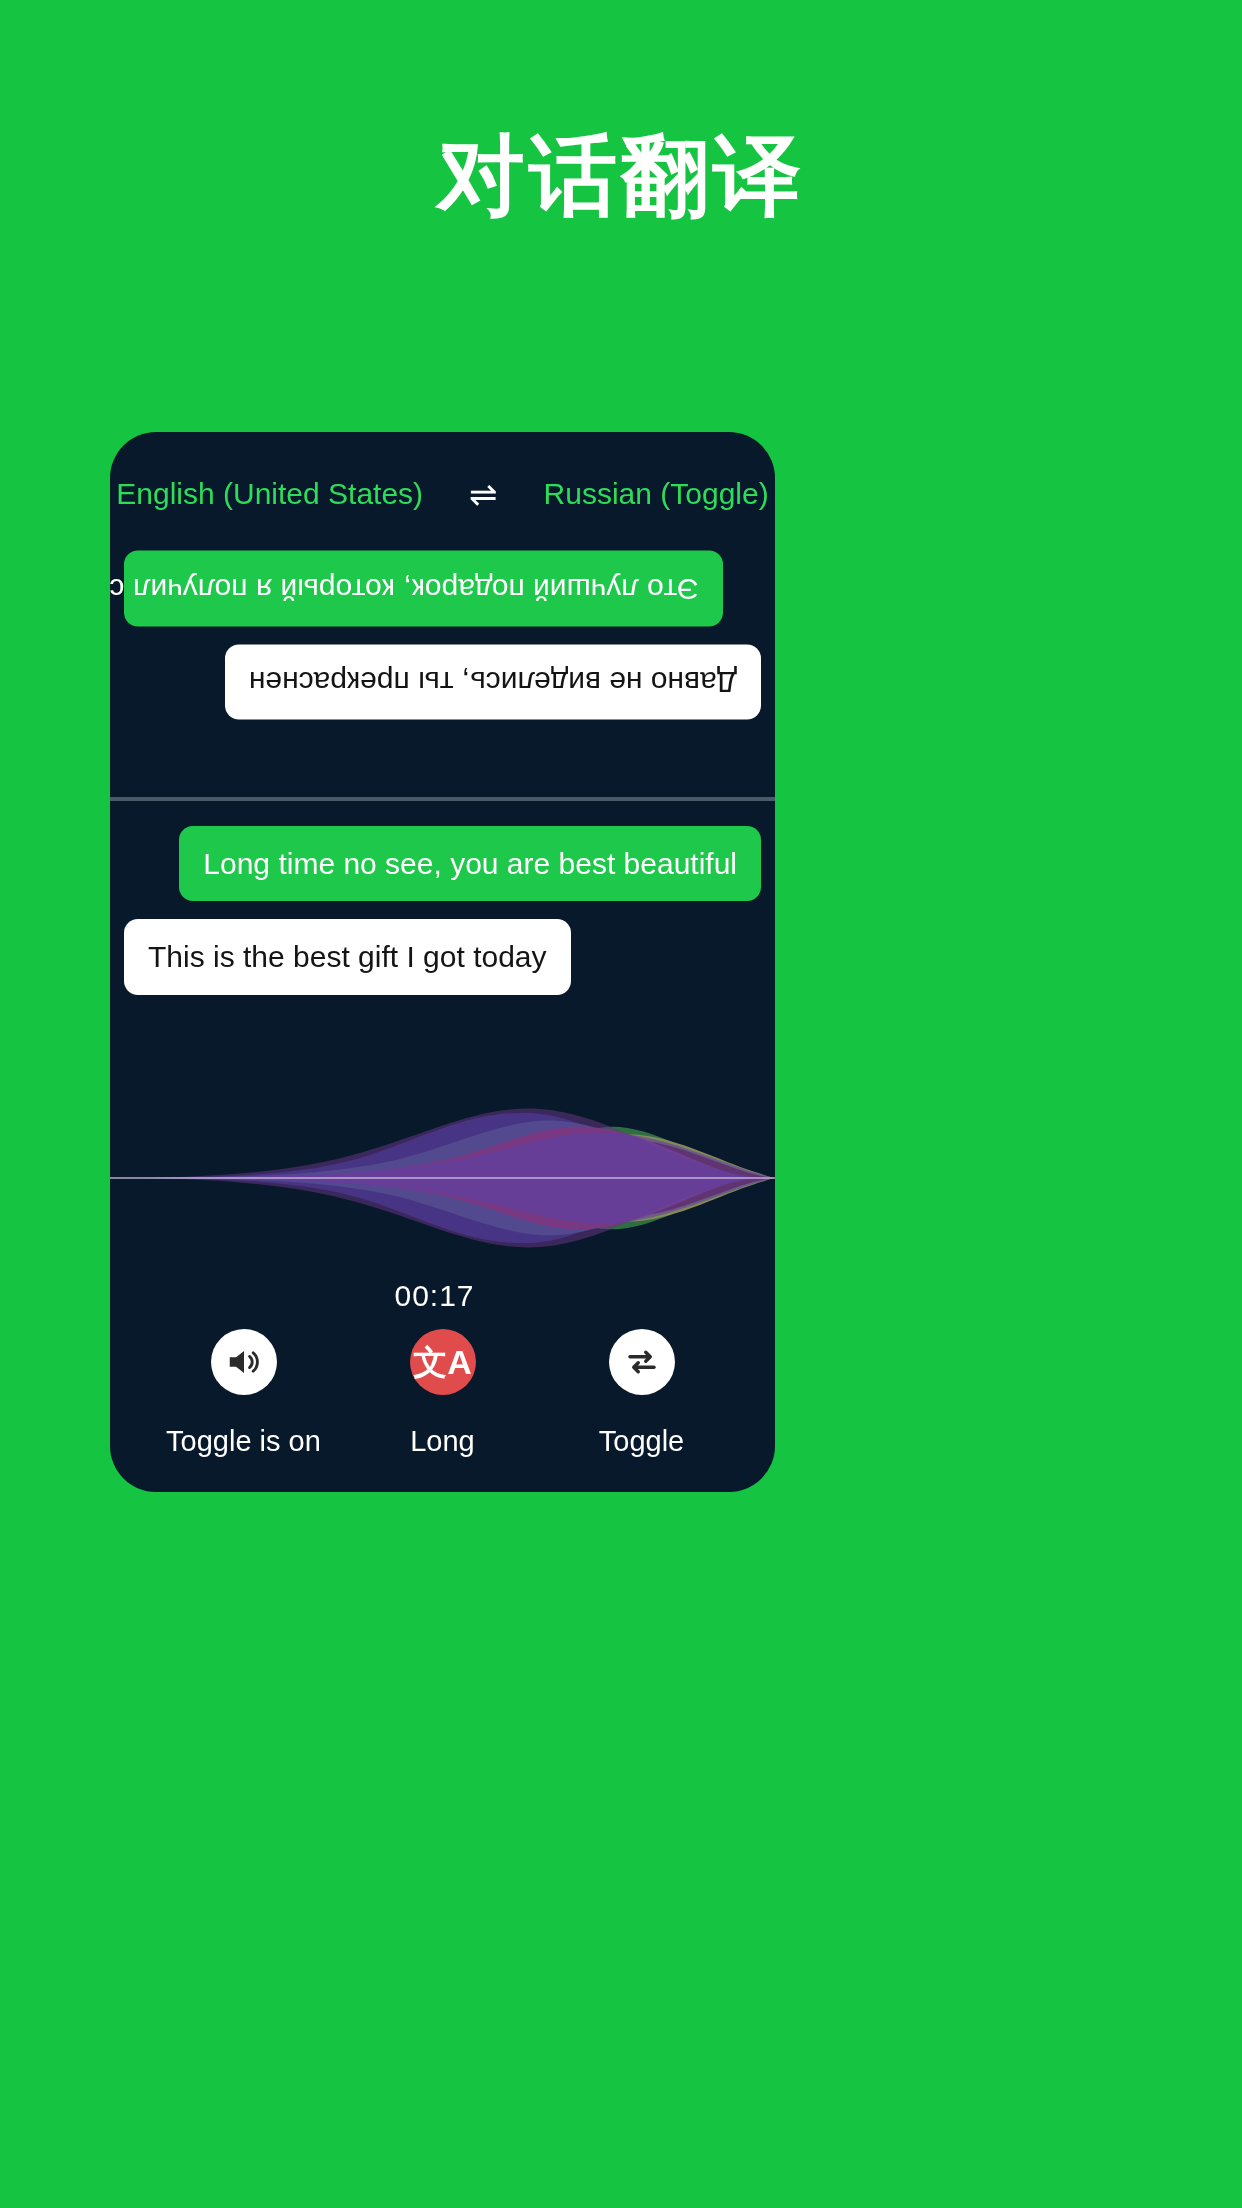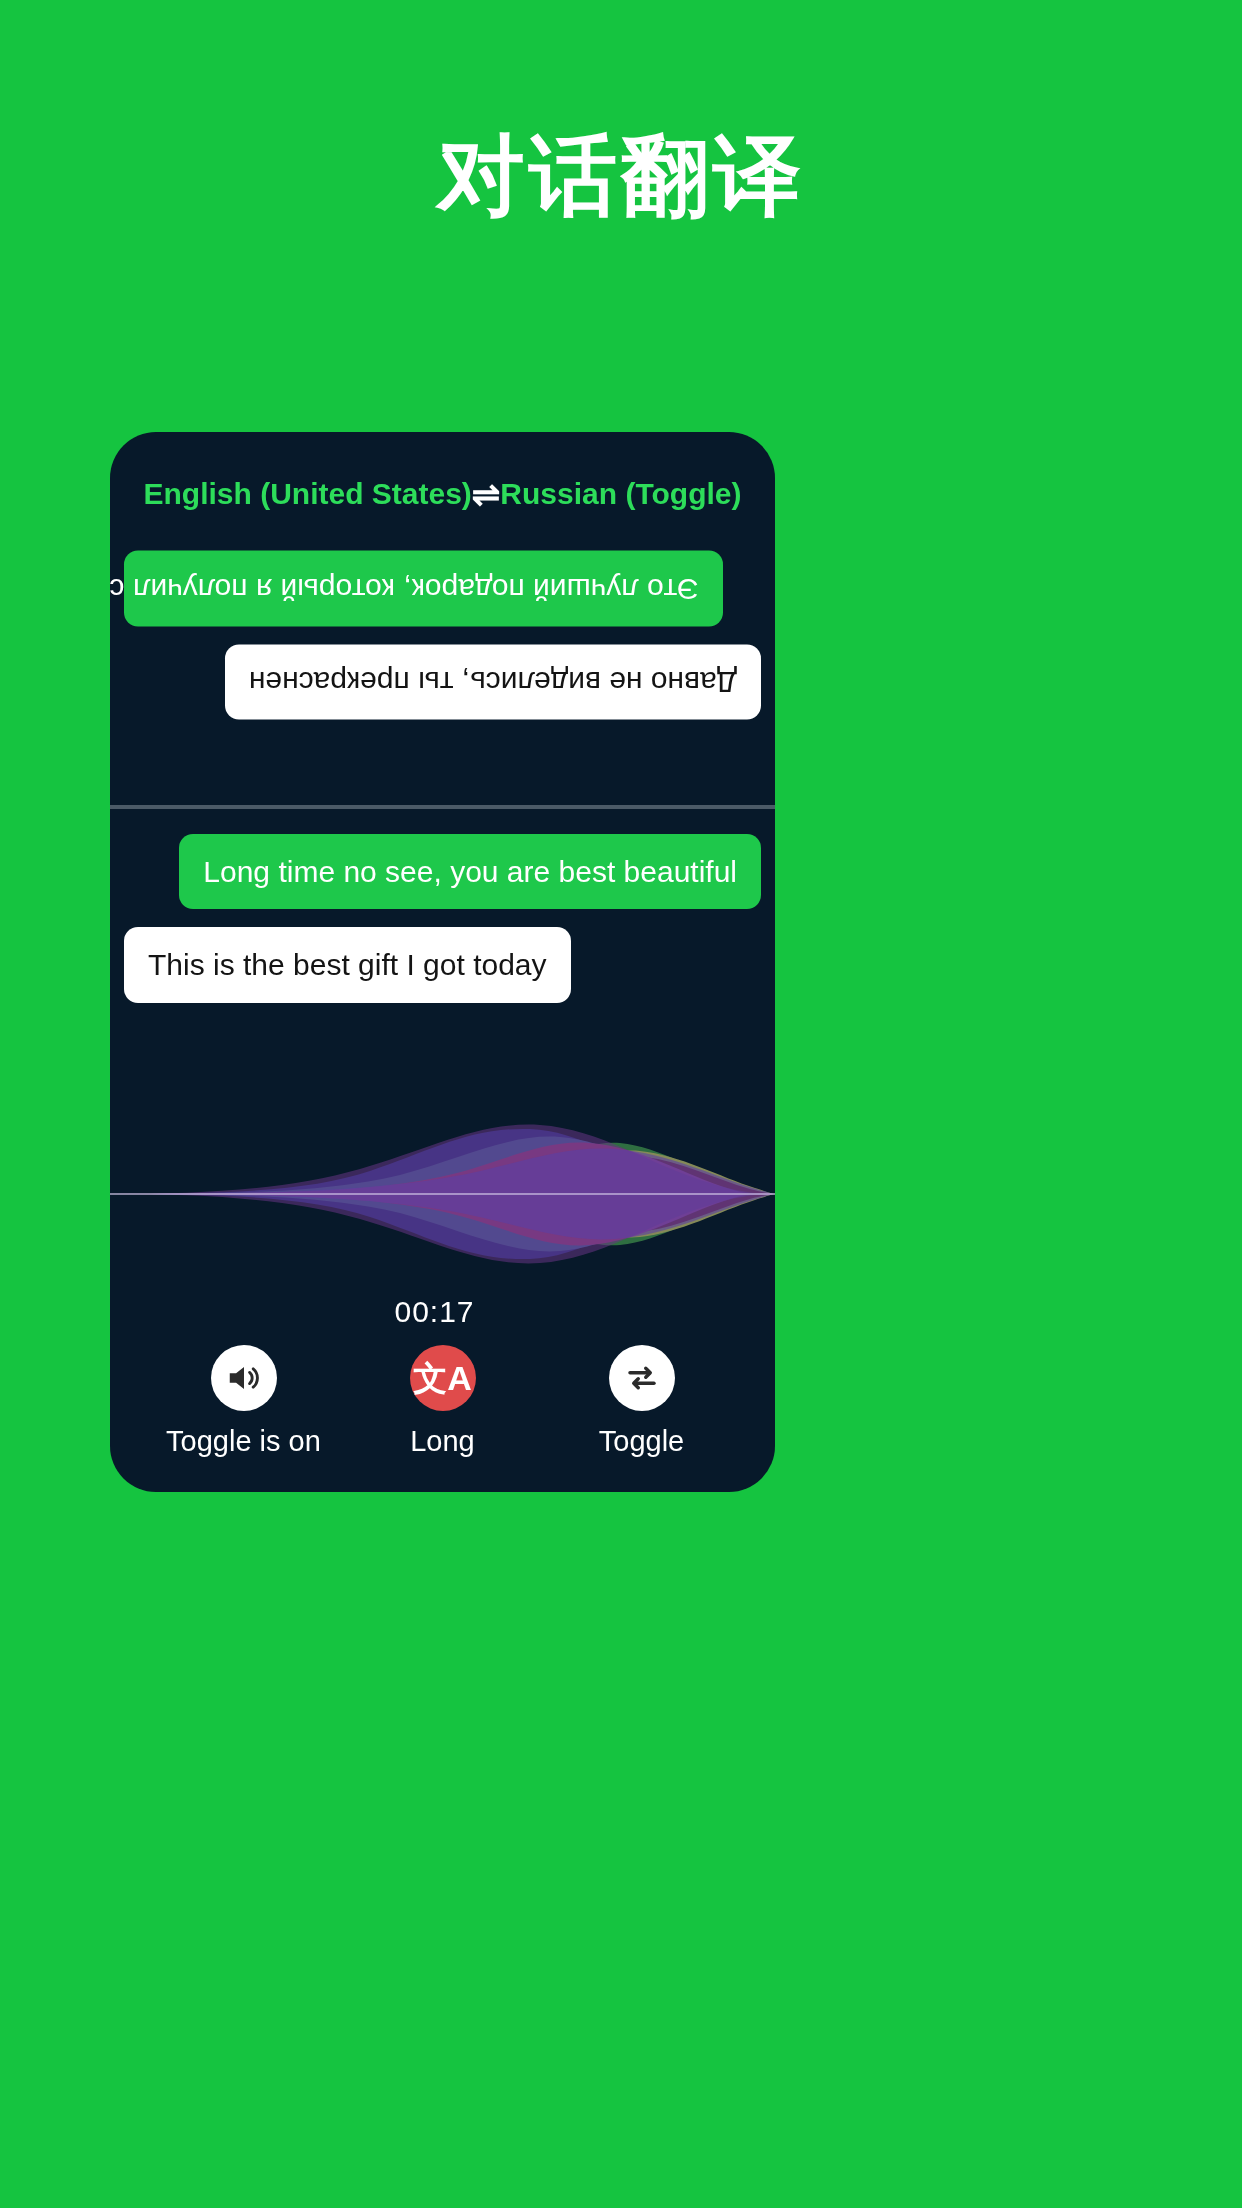--- a/index.html
+++ b/index.html
@@ -37,22 +37,22 @@
     flex-direction:column;
   }
 
   
   .lang-bar{
     height:106px;
     flex:0 0 auto;
     display:flex;
     align-items:center;
     justify-content:center;
+    gap:46px;
     padding-top:18px;
-    font-weight:bold;
   }
   .lang-name{
     color:#2ddd5a;
     font-size:30px;
     white-space:nowrap;
   }
   .swap-icon{
     color:#ffffff;
     font-size:34px;
     line-height:1;
@@ -124,21 +124,21 @@
     flex:0 0 auto;
     display:flex;
     justify-content:space-around;
     align-items:flex-start;
     padding:12px 34px 34px 34px;
   }
   .ctrl{
     display:flex;
     flex-direction:column;
     align-items:center;
-    gap:14px;
+    gap:30px;
     width:200px;
   }
   .ctrl-circle{
     width:66px; height:66px;
     border-radius:50%;
     display:flex;
     align-items:center;
     justify-content:center;
   }
   .circle-white{ background:#ffffff; }

